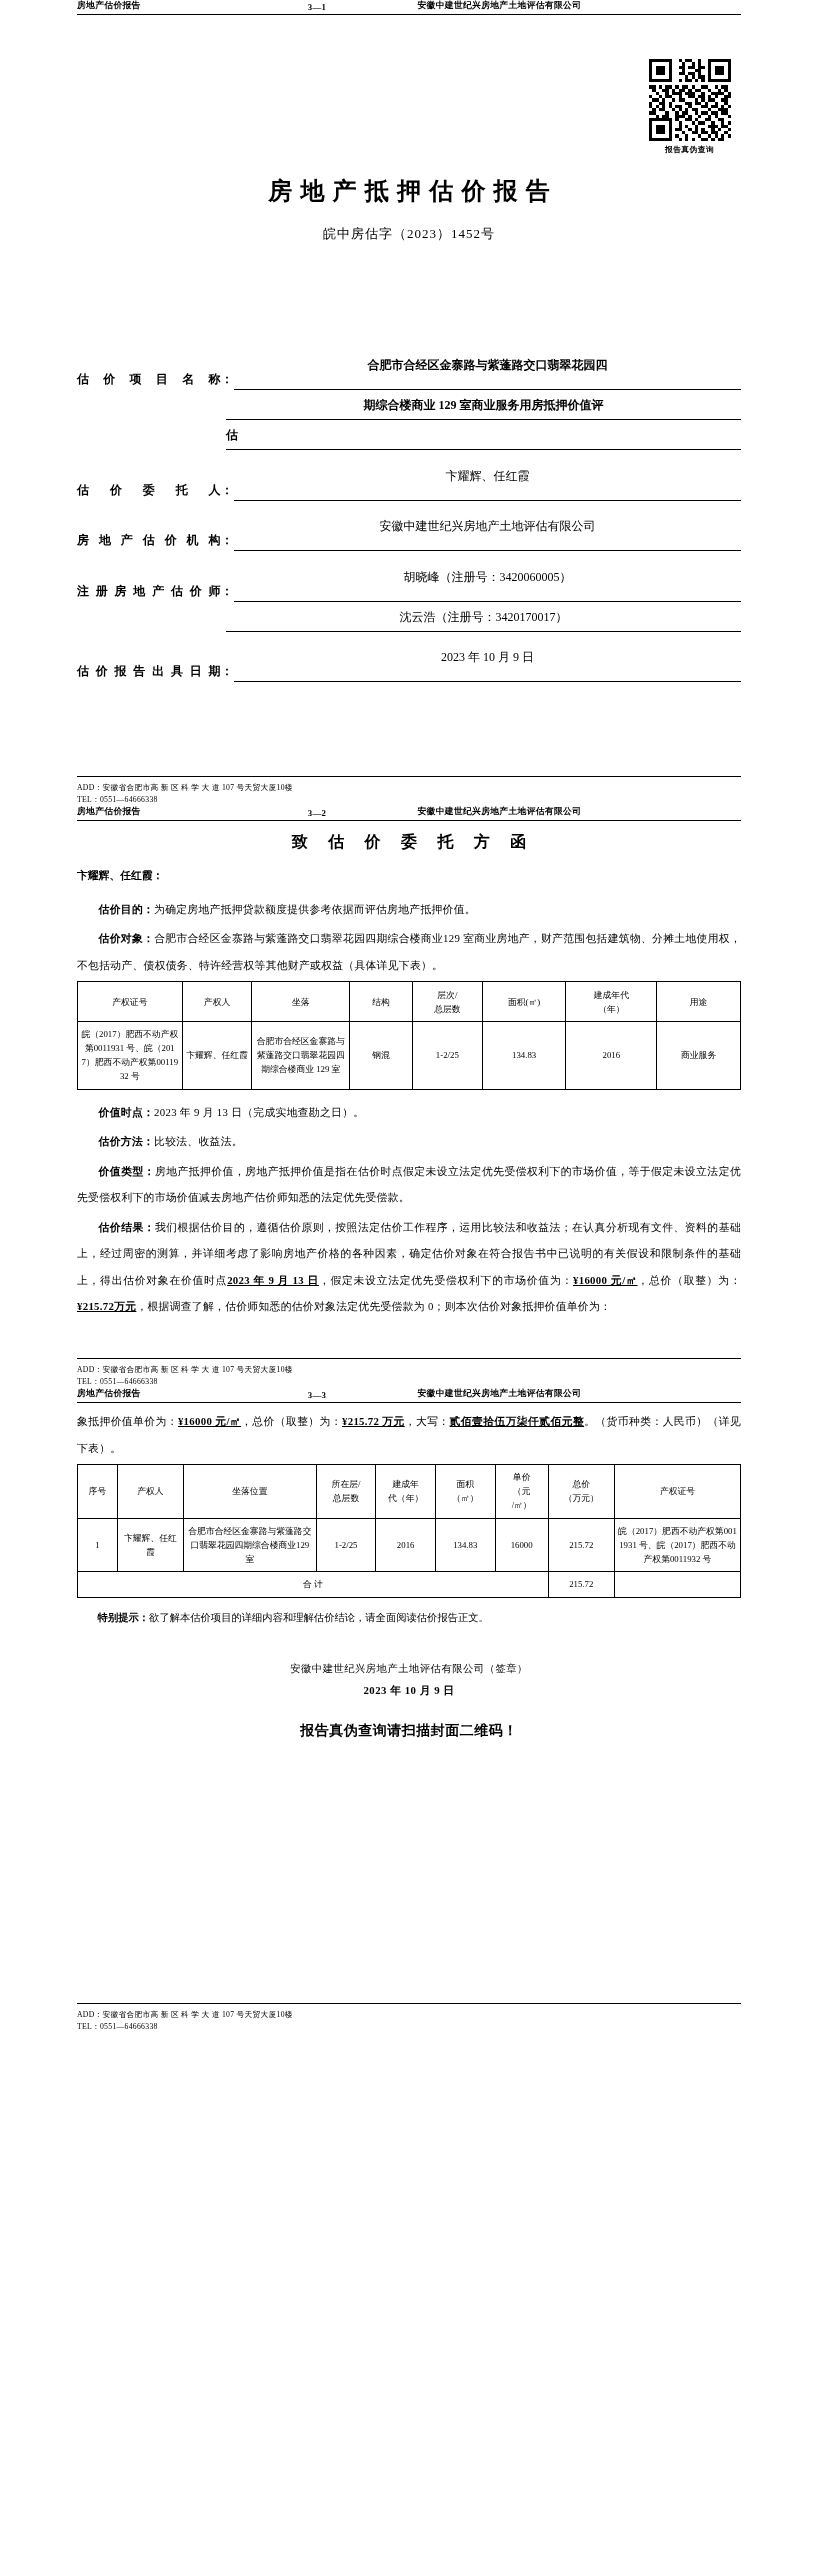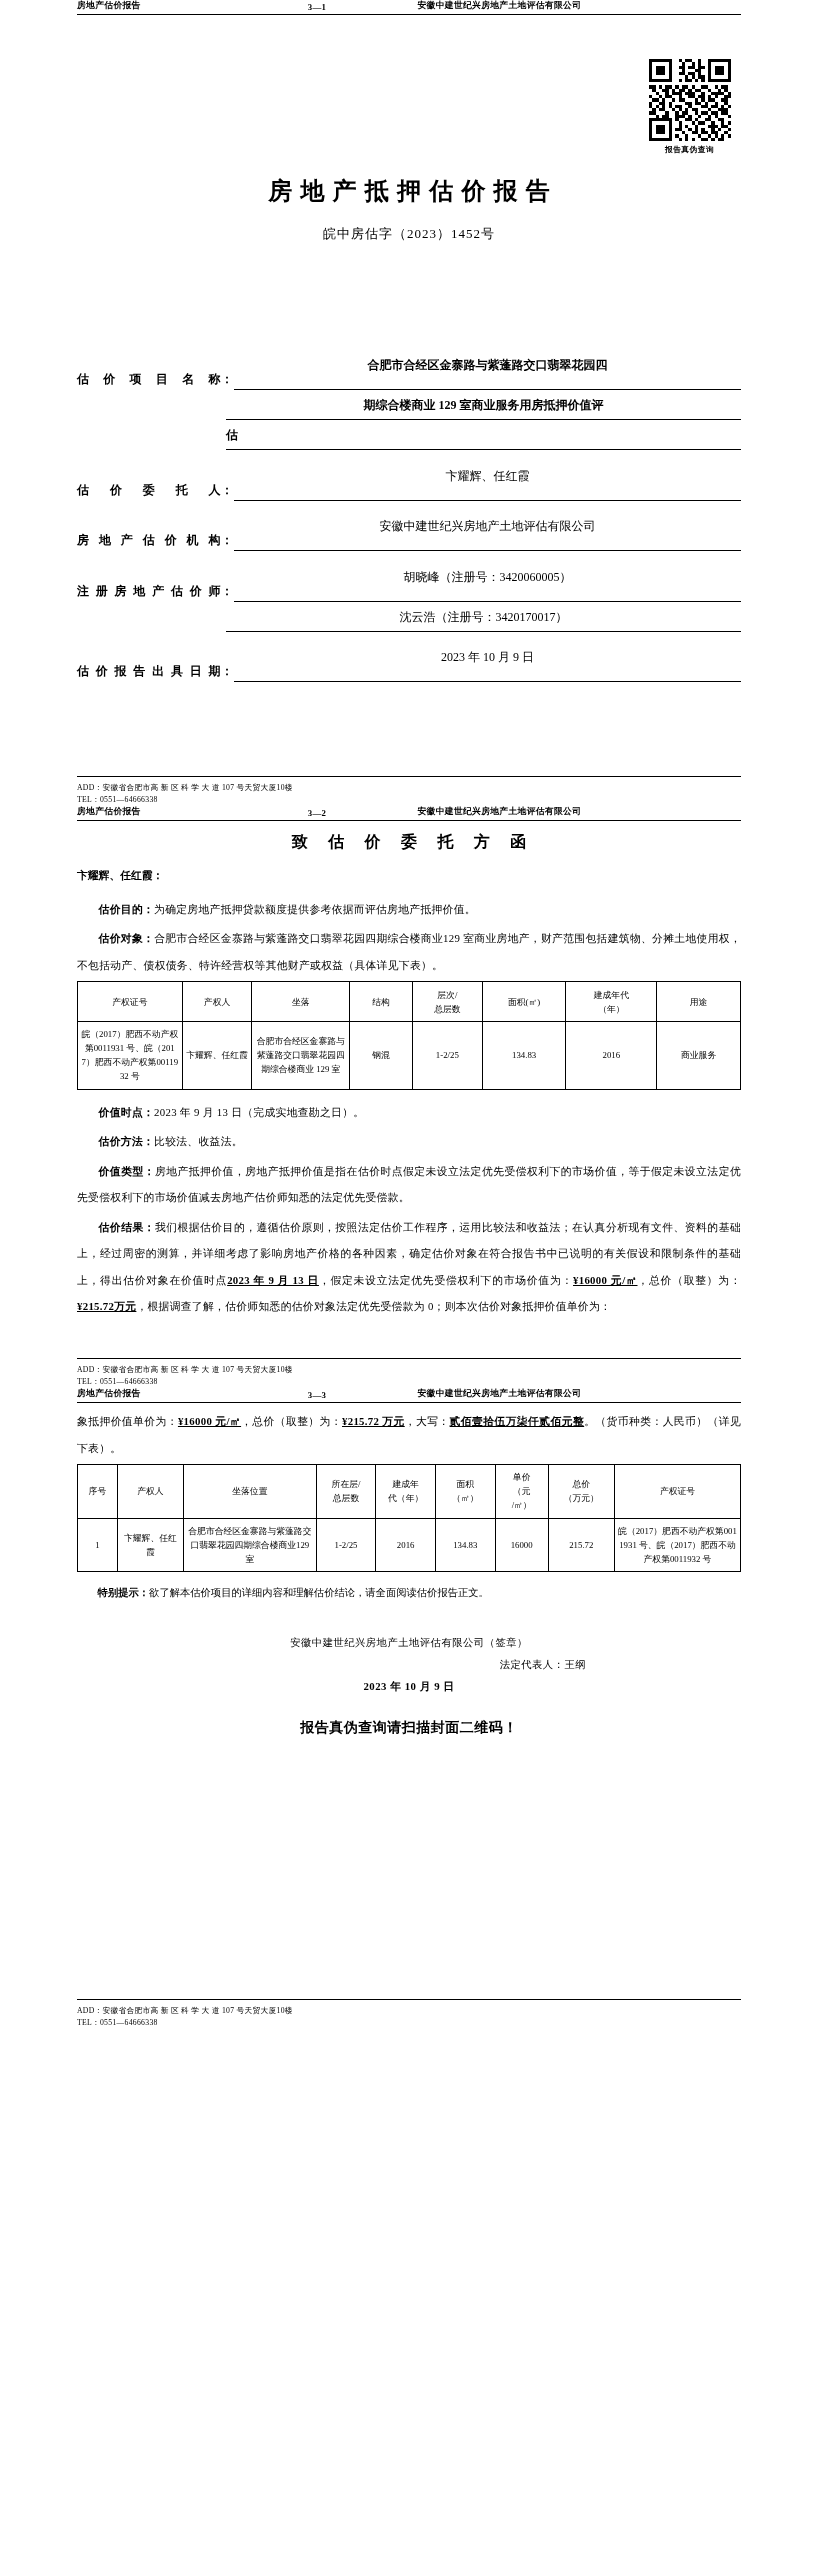--- a/index.html
+++ b/index.html
@@ -576,30 +576,34 @@
         <td>1</td>
         <td>卞耀辉、任红霞</td>
         <td>合肥市合经区金寨路与紫蓬路交口翡翠花园四期综合楼商业129 室</td>
         <td>1-2/25</td>
         <td>2016</td>
         <td>134.83</td>
         <td>16000</td>
         <td>215.72</td>
         <td>皖（2017）肥西不动产权第0011931 号、皖（2017）肥西不动产权第0011932 号</td>
       </tr>
+      <tr class="t-total">
+        <td colspan="7">合        计</td>
+        <td>215.72</td>
+        <td></td>
+      </tr>
     </tbody>
   </table>
 
   <p class="notice">
     <span class="b">特别提示：</span><span>欲了解本估价项目的详细内容和理解估价结论，请全面阅读估价报告正文。</span>
   </p>
 
   <div class="sign-block">
     <div class="sline">安徽中建世纪兴房地产土地评估有限公司（签章）</div>
-    <div class="sline sign-legal">法定代表人：王纲</div>
     <div class="sline sign-date">2023 年 10 月 9 日</div>
   </div>
 
   <div class="qr-notice">报告真伪查询请扫描封面二维码！</div>
 
   <div class="sp-300"></div>
   <div class="sp-200"></div>
 
   <div class="rule-thin"></div>
   <div class="addr-foot">

